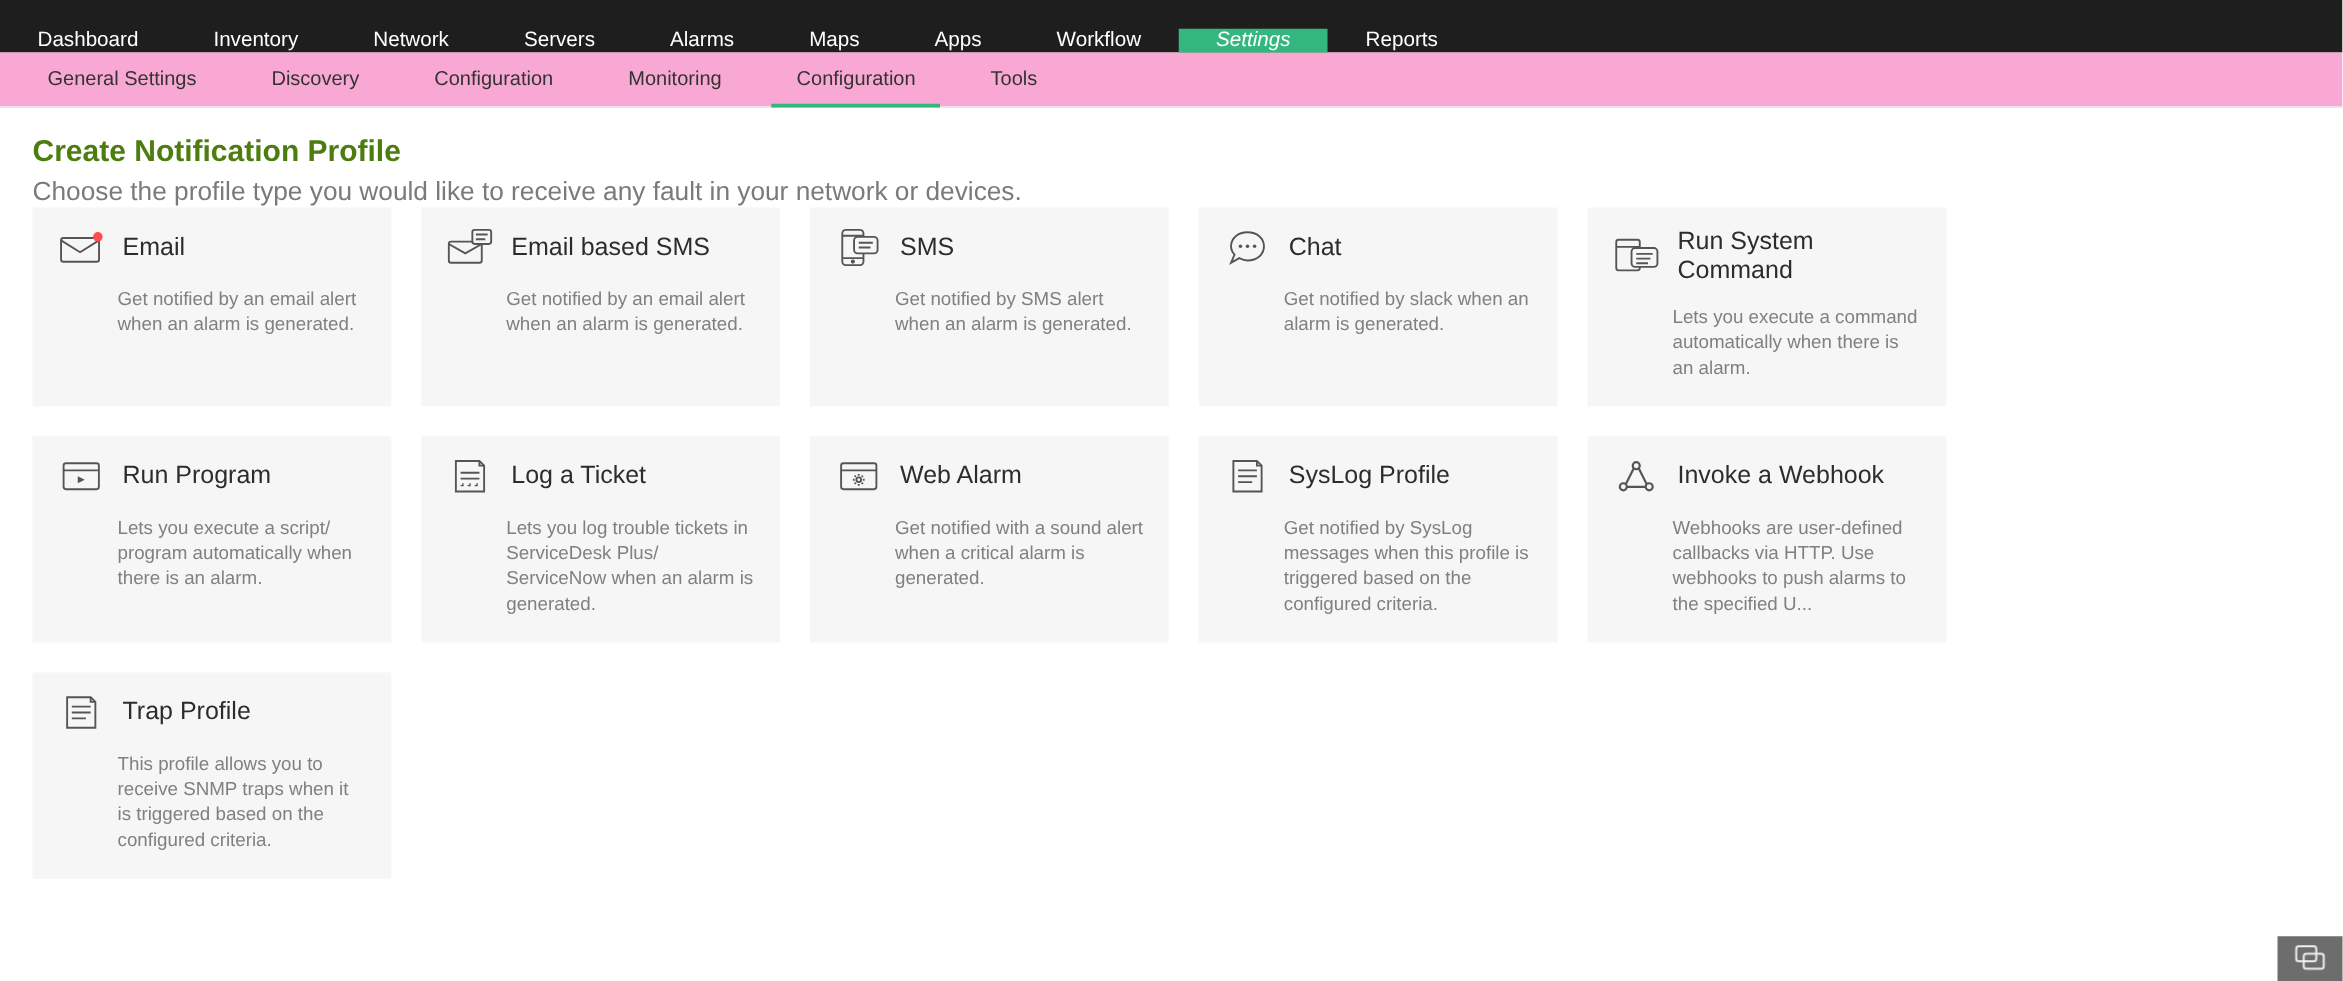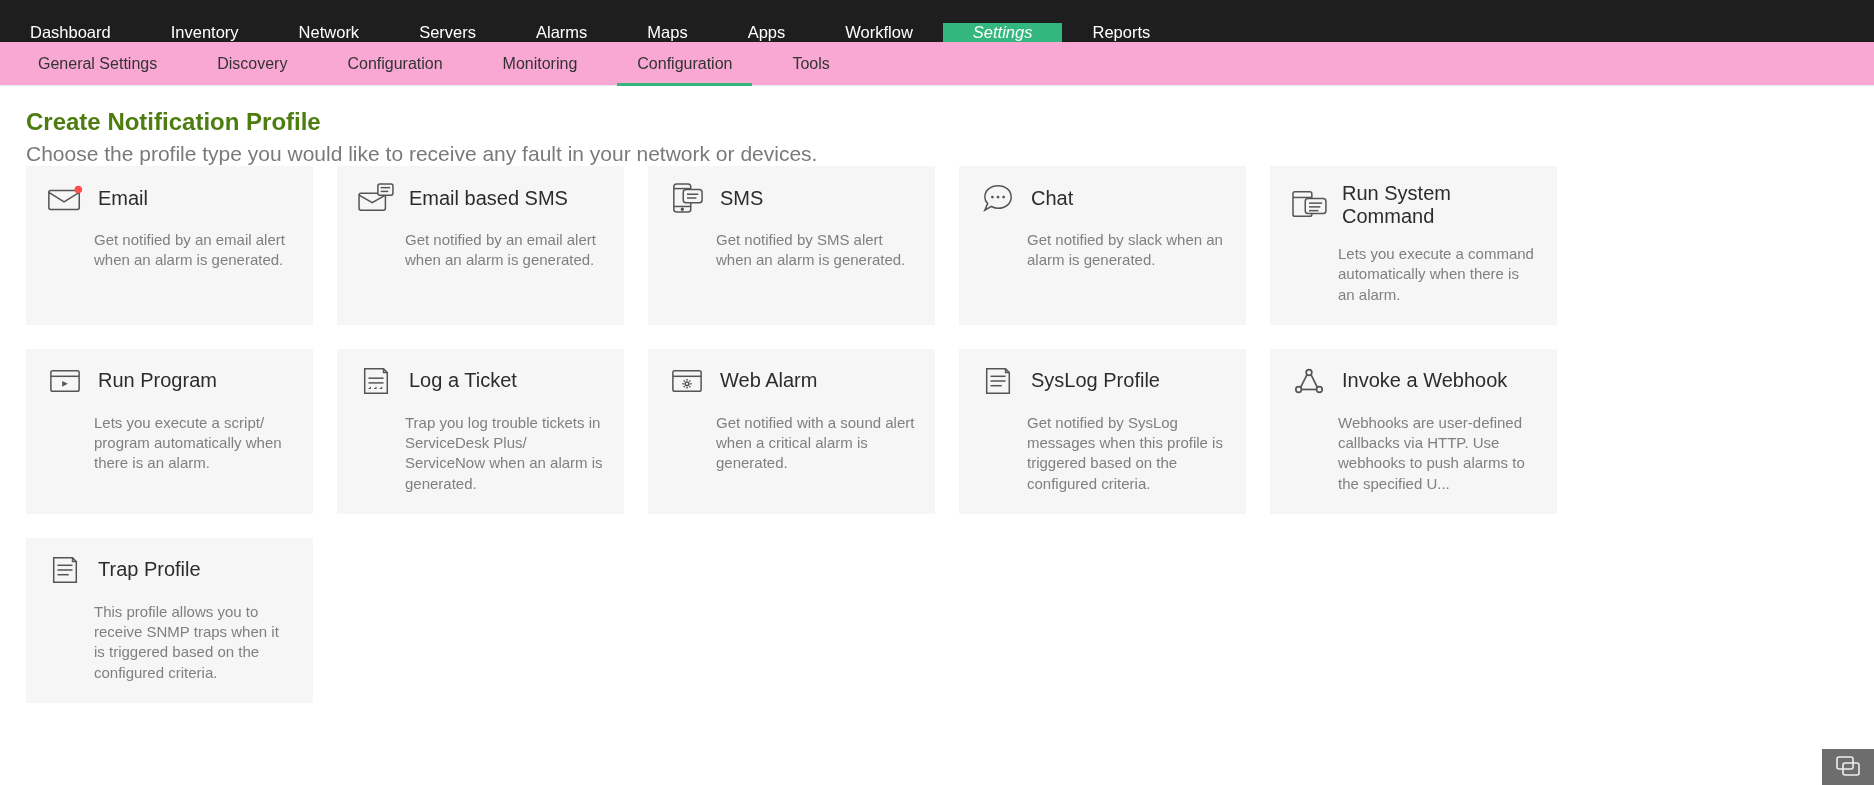--- a/index.html
+++ b/index.html
@@ -282,21 +282,21 @@
           <svg viewBox="0 0 40 34" fill="none" stroke="#555" stroke-width="1.6">
             <path d="M8 4 L28 4 L32 8 L32 30 L8 30 Z"></path>
             <path d="M28 4 L28 8 L32 8"></path>
             <line x1="12" y1="14" x2="28" y2="14"></line>
             <line x1="12" y1="19" x2="28" y2="19"></line>
             <path d="M12 25 L14 25 L14 23 M18 25 L20 25 L20 23 M24 25 L26 25 L26 23" stroke-width="1.2"></path>
           </svg>
         </span>
         <span class="card-title">Log a Ticket</span>
       </div>
-      <p class="card-desc">Trap you log trouble tickets in ServiceDesk Plus/ ServiceNow when an alarm is generated.</p>
+      <p class="card-desc">Lets you log trouble tickets in ServiceDesk Plus/ ServiceNow when an alarm is generated.</p>
     </div>
 
     <div class="card">
       <div class="card-head">
         <span class="card-icon">
           <svg viewBox="0 0 40 34" fill="none" stroke="#555" stroke-width="1.6">
             <rect x="5" y="6" width="30" height="22" rx="2"></rect>
             <line x1="5" y1="12" x2="35" y2="12"></line>
             <circle cx="20" cy="20" r="2" fill="none"></circle>
             <line x1="20" y1="15" x2="20" y2="16.5"></line>

